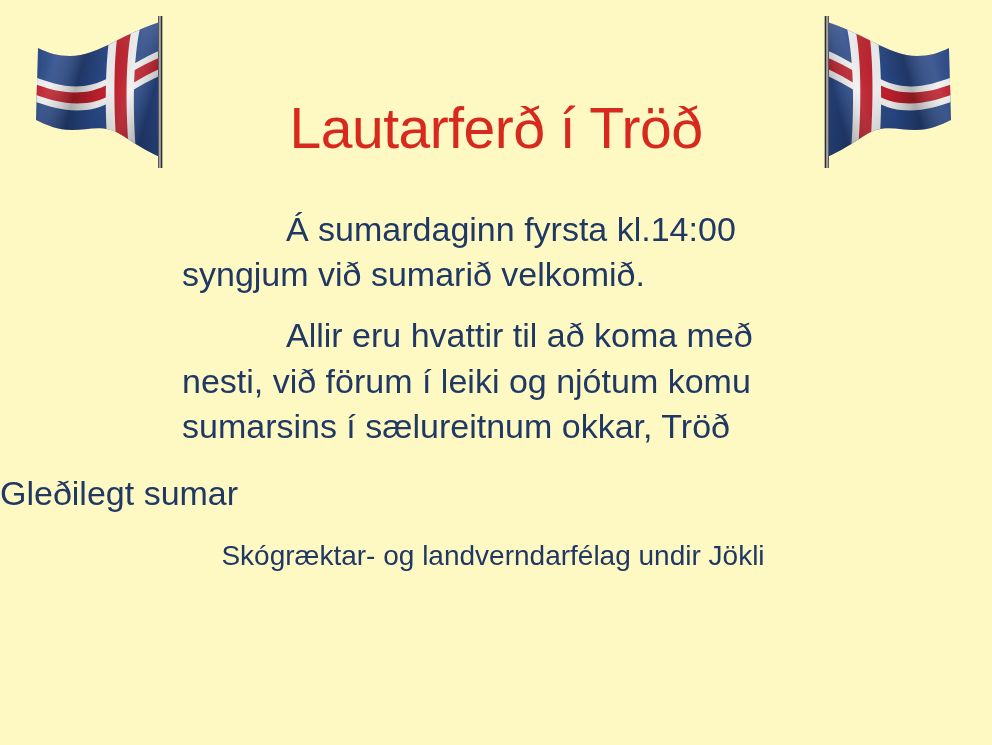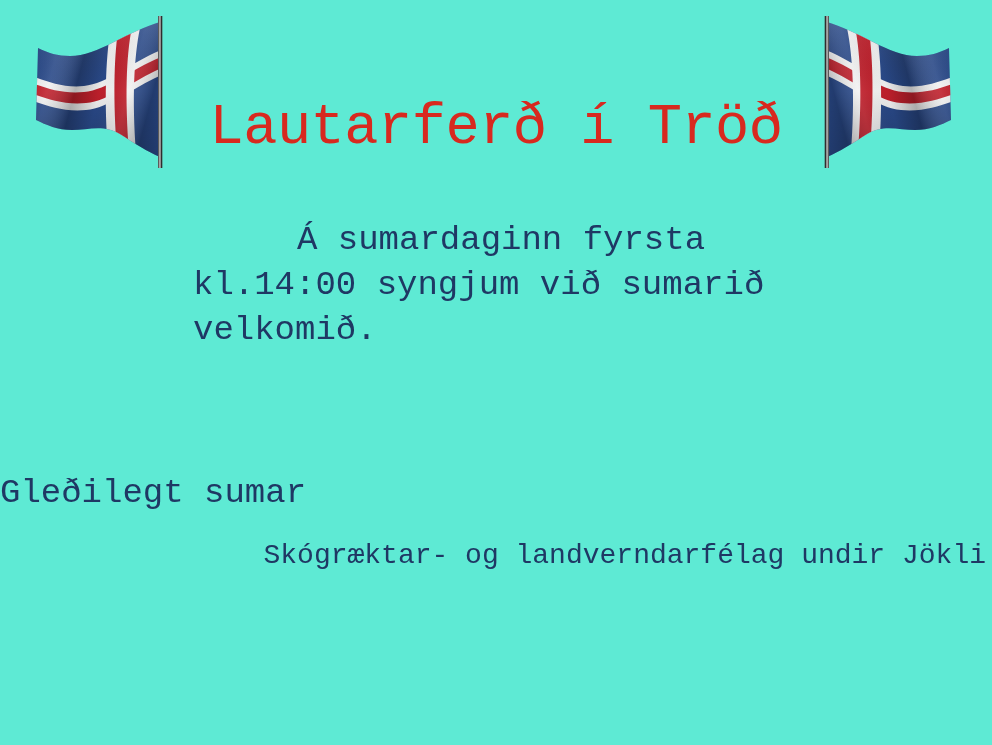--- a/index.html
+++ b/index.html
@@ -12,22 +12,21 @@
     height: 745px;
     background: #ffffff;
     font-family: "Liberation Sans", sans-serif;
     overflow: hidden;
     position: relative;
   }
 
   #slide {
     position: absolute;
     inset: 0;
-    background: #5eead4;
-    font-family: Liberation Mono, monospace;
+    background: #fef9c3;
   }
 
   
   .flag-wrap {
     position: absolute;
     top: 12px;
     width: 168px;
     height: 158px;
   }
   #flag-left  { left: 14px; }
@@ -60,21 +59,21 @@
     left: 178px;
     top: 203px;
     width: 640px;
     color: #1f3864;
     font-size: 34px;
     line-height: 1.33;
     font-weight: 400;
   }
 
   .para {
-    margin: 15px;
+    margin: 4px;
     text-indent: 104px;
     text-align: left;
   }
   .para + .para { margin-top: 16px; }
 
   #closing {
     position: absolute;
     left: 0;
     right: 0;
     top: 473px;
@@ -84,21 +83,21 @@
     line-height: 1.2;
     padding-right: 56px;
     box-sizing: border-box;
   }
 
   #signature {
     position: absolute;
     left: 0;
     right: 0;
     top: 539px;
-    text-align: right;
+    text-align: center;
     color: #1f3864;
     font-size: 28px;
     line-height: 1.2;
     padding-right: 6px;
     box-sizing: border-box;
   }
 </style>
 </head>
 <body>
 
@@ -214,19 +213,20 @@
         <rect x="21.4" y="4" width="1.4" height="152" fill="#b8b8b8"></rect>
         <rect x="19.8" y="4" width="1.2" height="152" fill="#2e2e2e"></rect>
       </g>
     </svg>
   </div>
 
   <h1 id="title">Lautarferð í Tröð</h1>
 
   <div id="body-text">
     <p class="para">Á sumardaginn fyrsta kl.14:00 syngjum við sumarið velkomið.</p>
+    <p class="para">Allir eru hvattir til að koma með nesti, við förum í leiki og njótum komu sumarsins í sælureitnum okkar, Tröð</p>
   </div>
 
   <div id="closing">Gleðilegt sumar</div>
 
   <div id="signature">Skógræktar- og landverndarfélag undir Jökli</div>
 
 </div>
 
 </body></html>

